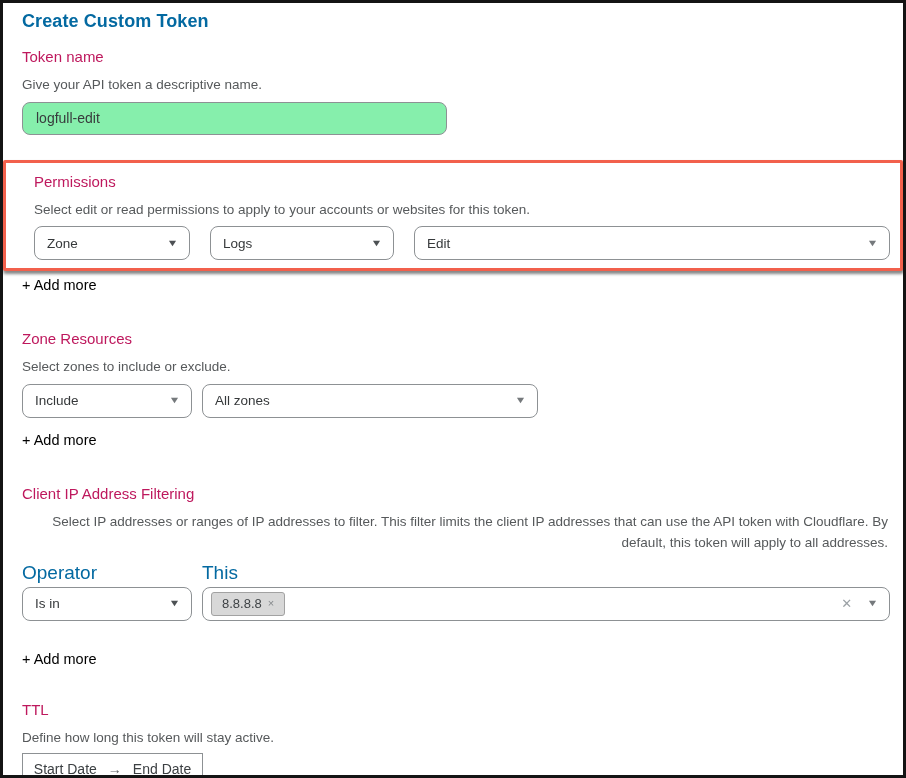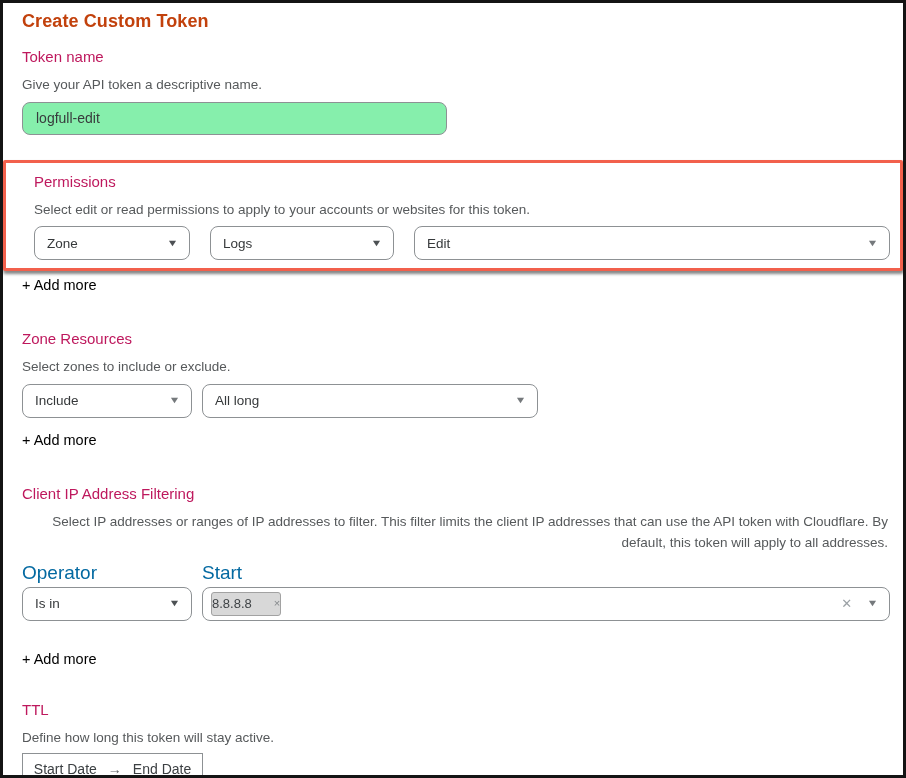--- a/index.html
+++ b/index.html
@@ -12,21 +12,21 @@
     width: 906px;
     height: 778px;
     border: 3px solid #141414;
     background: #ffffff;
     padding: 3px 13px 0 19px;
     overflow: hidden;
   }
   .page-title {
     font-size: 18px;
     font-weight: bold;
-    color: #c2410c;
+    color: #0369a1;
     line-height: 24px;
     margin-top: 3px;
     letter-spacing: 0.1px;
   }
   .section-label {
     font-size: 15px;
     color: #be185d;
     line-height: 20px;
   }
   .section-desc {
@@ -107,25 +107,25 @@
     border-radius: 8px;
     background: #fff;
     display: flex;
     align-items: center;
     padding: 0 12px 0 8px;
     cursor: pointer;
   }
   .tag {
     display: inline-flex;
     align-items: center;
-    gap: 22px;
+    gap: 6px;
     background: #d8d8d8;
     border: 1px solid #a2a2a2;
     border-radius: 3px;
-    padding: 3px 0;
+    padding: 3px 10px;
     font-size: 13px;
     color: #3f4346;
     line-height: 16px;
   }
   .tag .tag-x {
     font-size: 11px;
     color: #85898c;
     cursor: pointer;
     line-height: 1;
   }
@@ -209,34 +209,34 @@
   
   <div>
     <div class="section-label mt-section">Zone Resources</div>
     <div class="section-desc mt-desc">Select zones to include or exclude.</div>
     <div class="row mt-ctrls" style="gap:10px">
       <div class="select w-op">
         <span>Include</span>
         <span class="chev light">▼</span>
       </div>
       <div class="select w-zones">
-        <span>All long</span>
+        <span>All zones</span>
         <span class="chev light">▼</span>
       </div>
     </div>
     <a class="add-more mt-addmore2" href="#">+ Add more</a>
   </div>
 
   
   <div>
     <div class="section-label mt-section">Client IP Address Filtering</div>
     <div class="section-desc mt-desc desc-ip">Select IP addresses or ranges of IP addresses to filter. This filter limits the client IP addresses that can use the API token with Cloudflare. By default, this token will apply to all addresses.</div>
     <div class="label-row">
       <span class="col-label">Operator</span>
-      <span class="col-label">Start</span>
+      <span class="col-label">This</span>
     </div>
     <div class="row mt-ctrls" style="gap:10px; margin-top:4px">
       <div class="select w-op">
         <span>Is in</span>
         <span class="chev">▼</span>
       </div>
       <div class="multiselect">
         <span class="tag">
           <span>8.8.8.8</span>
           <span class="tag-x">×</span>

